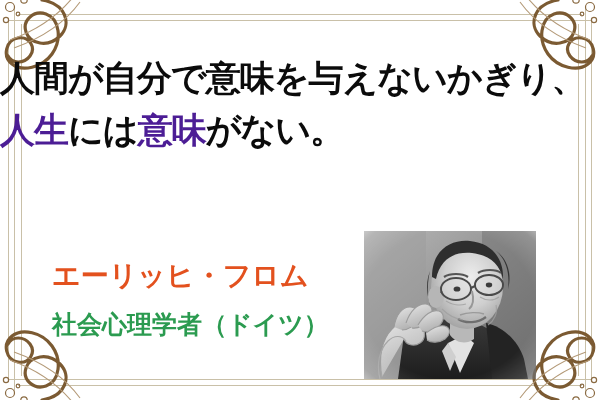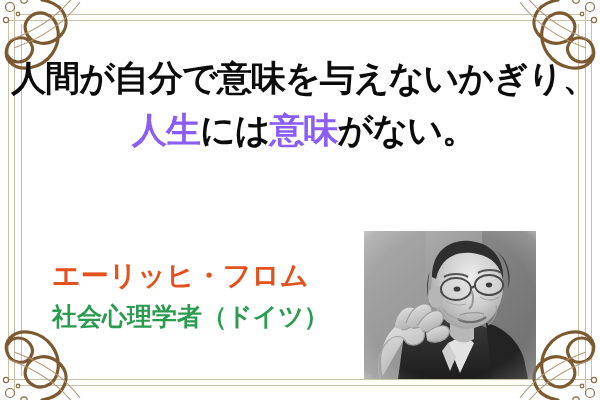--- a/index.html
+++ b/index.html
@@ -44,61 +44,61 @@
   }
   .corner svg { display: block; width: 110px; height: 110px; }
   .corner-tl { left: -4px;  top: -6px; }
   .corner-tr { right: -4px; top: -6px;  transform: scaleX(-1); }
   .corner-bl { left: -4px;  bottom: -6px; transform: scaleY(-1); }
   .corner-br { right: -4px; bottom: -6px; transform: scale(-1,-1); }
 
   
   .quote {
     position: absolute;
-    left: 8px;
+    left: 0;
     right: 0;
     top: 58px;
-    text-align: center;
+    text-align: left;
   }
   .quote-line-1 {
     font-size: 35px;
     font-weight: bold;
     color: #0b0b0b;
     letter-spacing: -1px;
     line-height: 1.22;
     white-space: nowrap;
   }
   .quote-line-2 {
     margin-top: 9px;
     font-size: 35px;
     font-weight: bold;
     color: #0b0b0b;
     letter-spacing: -1px;
     line-height: 1.22;
     white-space: nowrap;
   }
-  .hl { color: #8b5cf6; }
+  .hl { color: #4c1d95; }
 
   
   .attrib {
     position: absolute;
     left: 52px;
     top: 258px;
     width: 300px;
   }
   .author-name {
     font-size: 28px;
     font-weight: bold;
     color: #e3511e;
     letter-spacing: 0px;
     line-height: 1.25;
     white-space: nowrap;
   }
   .author-role {
-    margin-top: 8px;
+    margin-top: 16px;
     font-size: 25px;
     font-weight: bold;
     color: #2b9b50;
     letter-spacing: 0px;
     line-height: 1.25;
     white-space: nowrap;
   }
 
   
   .portrait {

